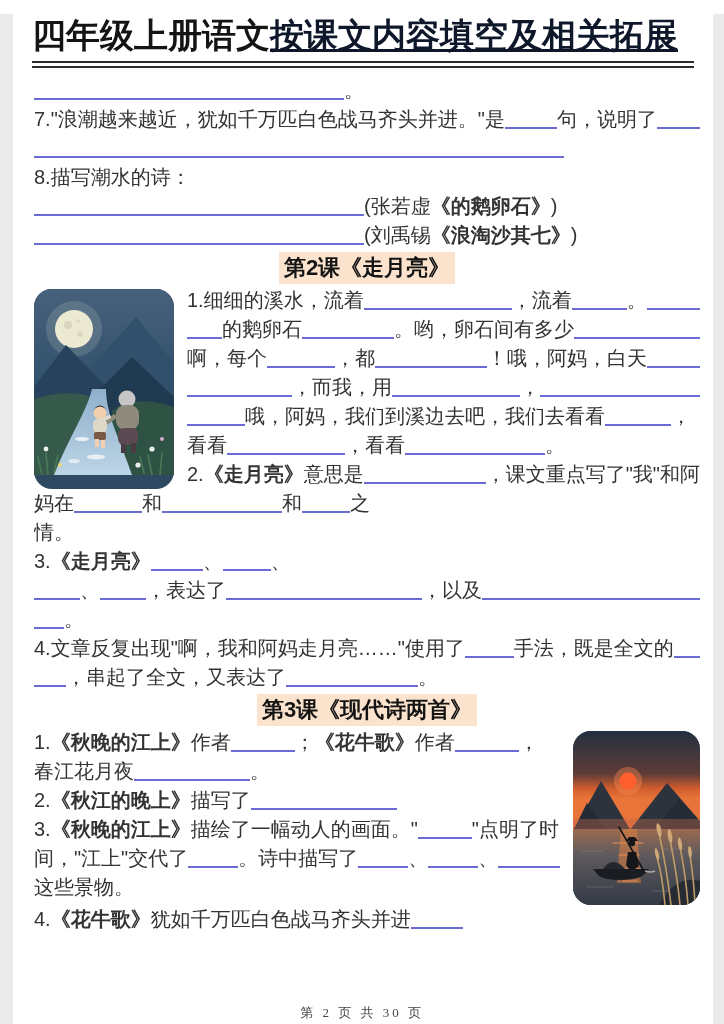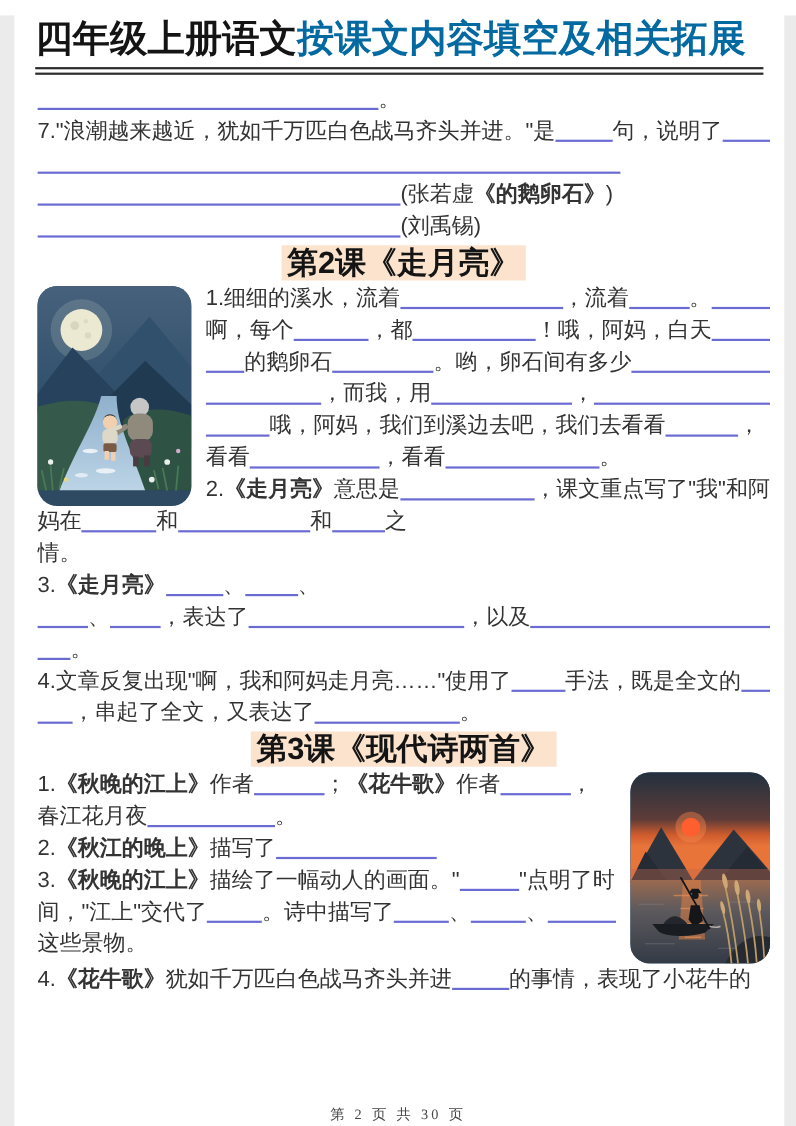--- a/index.html
+++ b/index.html
@@ -12,41 +12,41 @@
   .edge.l{left:0;}
   .edge.r{right:0;width:11px;}
 
   .title{
     margin:14px 30px 8px 32px;
     padding-bottom:5px;
     border-bottom:7px double #2b2b2b;
     font-size:34px;font-weight:bold;line-height:42px;
     white-space:nowrap;letter-spacing:0px;color:#141414;
   }
-  .title .red{color:#0369a1;}
+  .title .red{color:#0f172a;text-decoration:underline;}
 
   .content{margin:2px 24px 0 34px;}
 
   .line{
     display:flex;align-items:flex-end;
     height:29px;font-size:20px;line-height:29px;
     overflow:hidden;
   }
   .line .t{white-space:pre;flex:0 0 auto;}
   .line .bold{font-weight:bold;}
   .blank{
     height:2px;background:#6b6bd4;align-self:flex-end;
     margin-bottom:5px;flex:0 1 auto;
   }
   .blank.fill{flex:1 1 28px;min-width:12px;}
 
   .sec-head{text-align:center;margin:2px 0 2px;height:32px;}
   .sec-head span{
     display:inline-block;background:#fbe3cd;color:#141414;
-    font-size:28px;font-weight:bold;line-height:30px;padding:1px 5px;
+    font-size:22px;font-weight:bold;line-height:30px;padding:1px 5px;
   }
 
   .media{display:flex;gap:13px;margin:2px 0 0;justify-content:flex-end;}
   .media .col{flex:1 1 auto;min-width:0;}
   .illus{flex:0 0 auto;border-radius:18px;overflow:hidden;line-height:0;margin-top:3px;background:#2e4a63;}
 
   .footer{
     position:absolute;left:0;right:0;bottom:16px;text-align:center;
     font-size:13px;color:#464646;letter-spacing:3px;
     font-family:"Liberation Serif","DejaVu Serif",serif;
@@ -69,28 +69,32 @@
       <div class="line">
         <span class="t">7."浪潮越来越近，犹如千万匹白色战马齐头并进。"是</span>
         <span class="blank" style="width: 52px;"></span>
         <span class="t">句，说明了</span>
         <span class="blank fill"></span>
       </div>
       <div class="line">
         <span class="blank" style="width: 530px;"></span>
       </div>
       <div class="line">
+        <span class="t">8.描写潮水的诗：</span>
+      </div>
+      <div class="line">
         <span class="blank" style="width: 330px;"></span>
         <span class="t">(张若虚</span>
         <span class="t bold">《的鹅卵石》</span>
         <span class="t">)</span>
       </div>
       <div class="line">
         <span class="blank" style="width: 330px;"></span>
         <span class="t">(刘禹锡</span>
+        <span class="t bold">《浪淘沙其七》</span>
         <span class="t">)</span>
       </div>
       <div class="sec-head"><span class="sec-head-label">第2课《走月亮》</span></div>
       <div class="media">
         <div class="illus">
   <svg width="140" height="186" viewBox="0 0 140 186" xmlns="http://www.w3.org/2000/svg">
     <defs>
       <linearGradient id="sky1" x1="0" y1="0" x2="0" y2="1">
         <stop offset="0" stop-color="#47617c"></stop>
                 <stop offset="0.55" stop-color="#30506b"></stop>
@@ -148,32 +152,32 @@
         <div class="col">
           <div class="line">
             <span class="t">1.细细的溪水，流着</span>
             <span class="blank" style="width: 148px;"></span>
             <span class="t">，流着</span>
             <span class="blank" style="width: 55px;"></span>
             <span class="t">。</span>
             <span class="blank fill"></span>
           </div>
           <div class="line">
+            <span class="blank" style="width: 35px;"></span>
+            <span class="t">的鹅卵石</span>
+            <span class="blank" style="width: 92px;"></span>
+            <span class="t">。哟，卵石间有多少</span>
+            <span class="blank fill"></span>
+          </div>
+          <div class="line">
             <span class="t">啊，每个</span>
             <span class="blank" style="width: 68px;"></span>
             <span class="t">，都</span>
             <span class="blank" style="width: 112px;"></span>
             <span class="t">！哦，阿妈，白天</span>
-            <span class="blank fill"></span>
-          </div>
-          <div class="line">
-            <span class="blank" style="width: 35px;"></span>
-            <span class="t">的鹅卵石</span>
-            <span class="blank" style="width: 92px;"></span>
-            <span class="t">。哟，卵石间有多少</span>
             <span class="blank fill"></span>
           </div>
           <div class="line">
             <span class="blank" style="width: 105px;"></span>
             <span class="t">，而我，用</span>
             <span class="blank" style="width: 128px;"></span>
             <span class="t">，</span>
             <span class="blank fill"></span>
           </div>
           <div class="line">
@@ -350,18 +354,17 @@
       <ellipse cx="84" cy="123" rx="1.8" ry="6" transform="rotate(-14 84 123)"></ellipse>
     </g>
   </svg>
 </div>
       </div>
       <div class="line">
         <span class="t">4.</span>
         <span class="t bold">《花牛歌》</span>
         <span class="t">犹如千万匹白色战马齐头并进</span>
         <span class="blank" style="width: 52px;"></span>
-        <span class="t">的事情，表现了小花牛的</span>
       </div>
     </div>
 
   <div class="footer">第 2 页 共 30 页</div>
 </div>
 
 </body></html>

